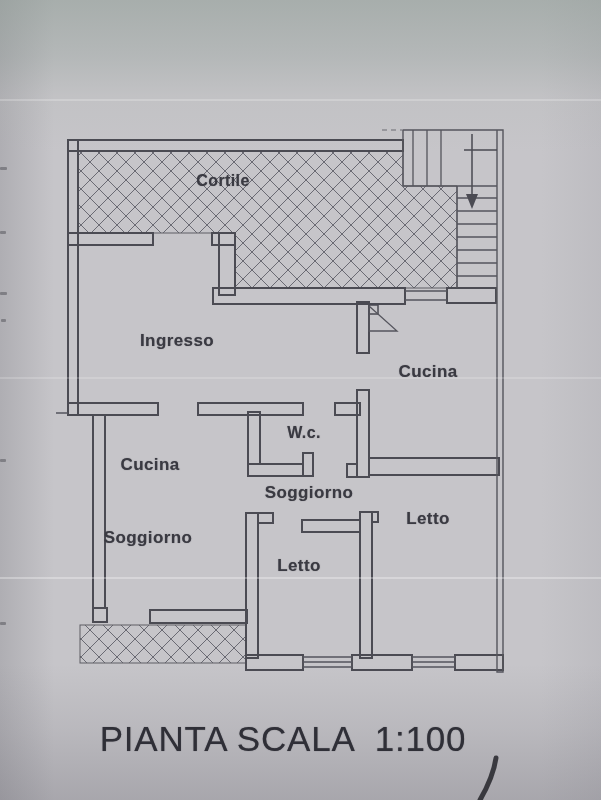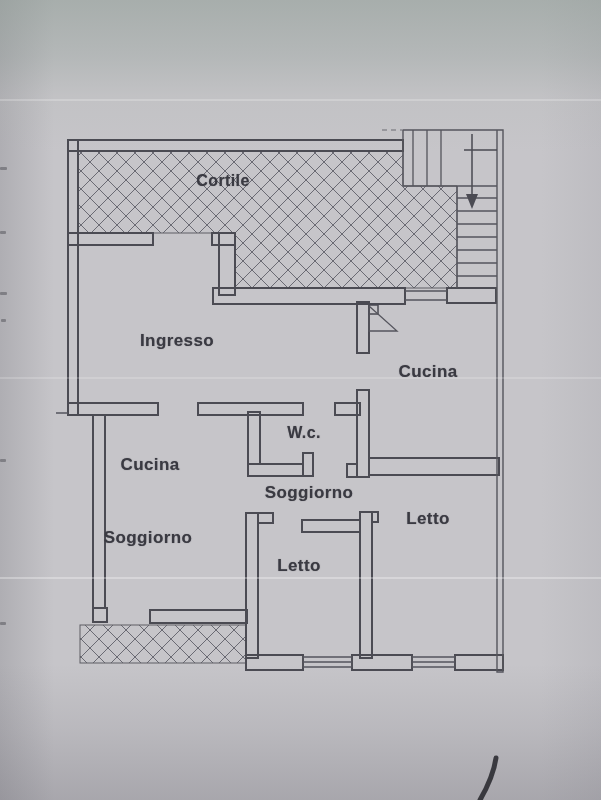--- a/index.html
+++ b/index.html
@@ -116,20 +116,21 @@
   <div class="lbl small" style="left:223px;top:181px">Cortile</div>
   <div class="lbl" style="left:177px;top:341px">Ingresso</div>
   <div class="lbl" style="left:428px;top:372px">Cucina</div>
   <div class="lbl small" style="left:304px;top:433px">W.c.</div>
   <div class="lbl" style="left:150px;top:465px">Cucina</div>
   <div class="lbl" style="left:309px;top:493px">Soggiorno</div>
   <div class="lbl" style="left:428px;top:519px">Letto</div>
   <div class="lbl" style="left:148px;top:538px">Soggiorno</div>
   <div class="lbl" style="left:299px;top:566px">Letto</div>
 
+  <div class="title" style="left:283px;top:739px">PIANTA SCALA  1:100</div>
 
   <div class="fold" style="top:99px;height:2px;background:rgba(255,255,255,.22)"></div>
   <div class="fold" style="top:377px;height:2px;background:rgba(255,255,255,.18)"></div>
   <div class="fold" style="top:577px;height:2px;background:rgba(255,255,255,.30)"></div>
 
   <div class="mark" style="left:0;top:167px;width:7px;height:3px"></div>
   <div class="mark" style="left:0;top:231px;width:6px;height:3px"></div>
   <div class="mark" style="left:0;top:292px;width:7px;height:3px"></div>
   <div class="mark" style="left:1px;top:319px;width:5px;height:3px"></div>
   <div class="mark" style="left:0;top:459px;width:6px;height:3px"></div>

